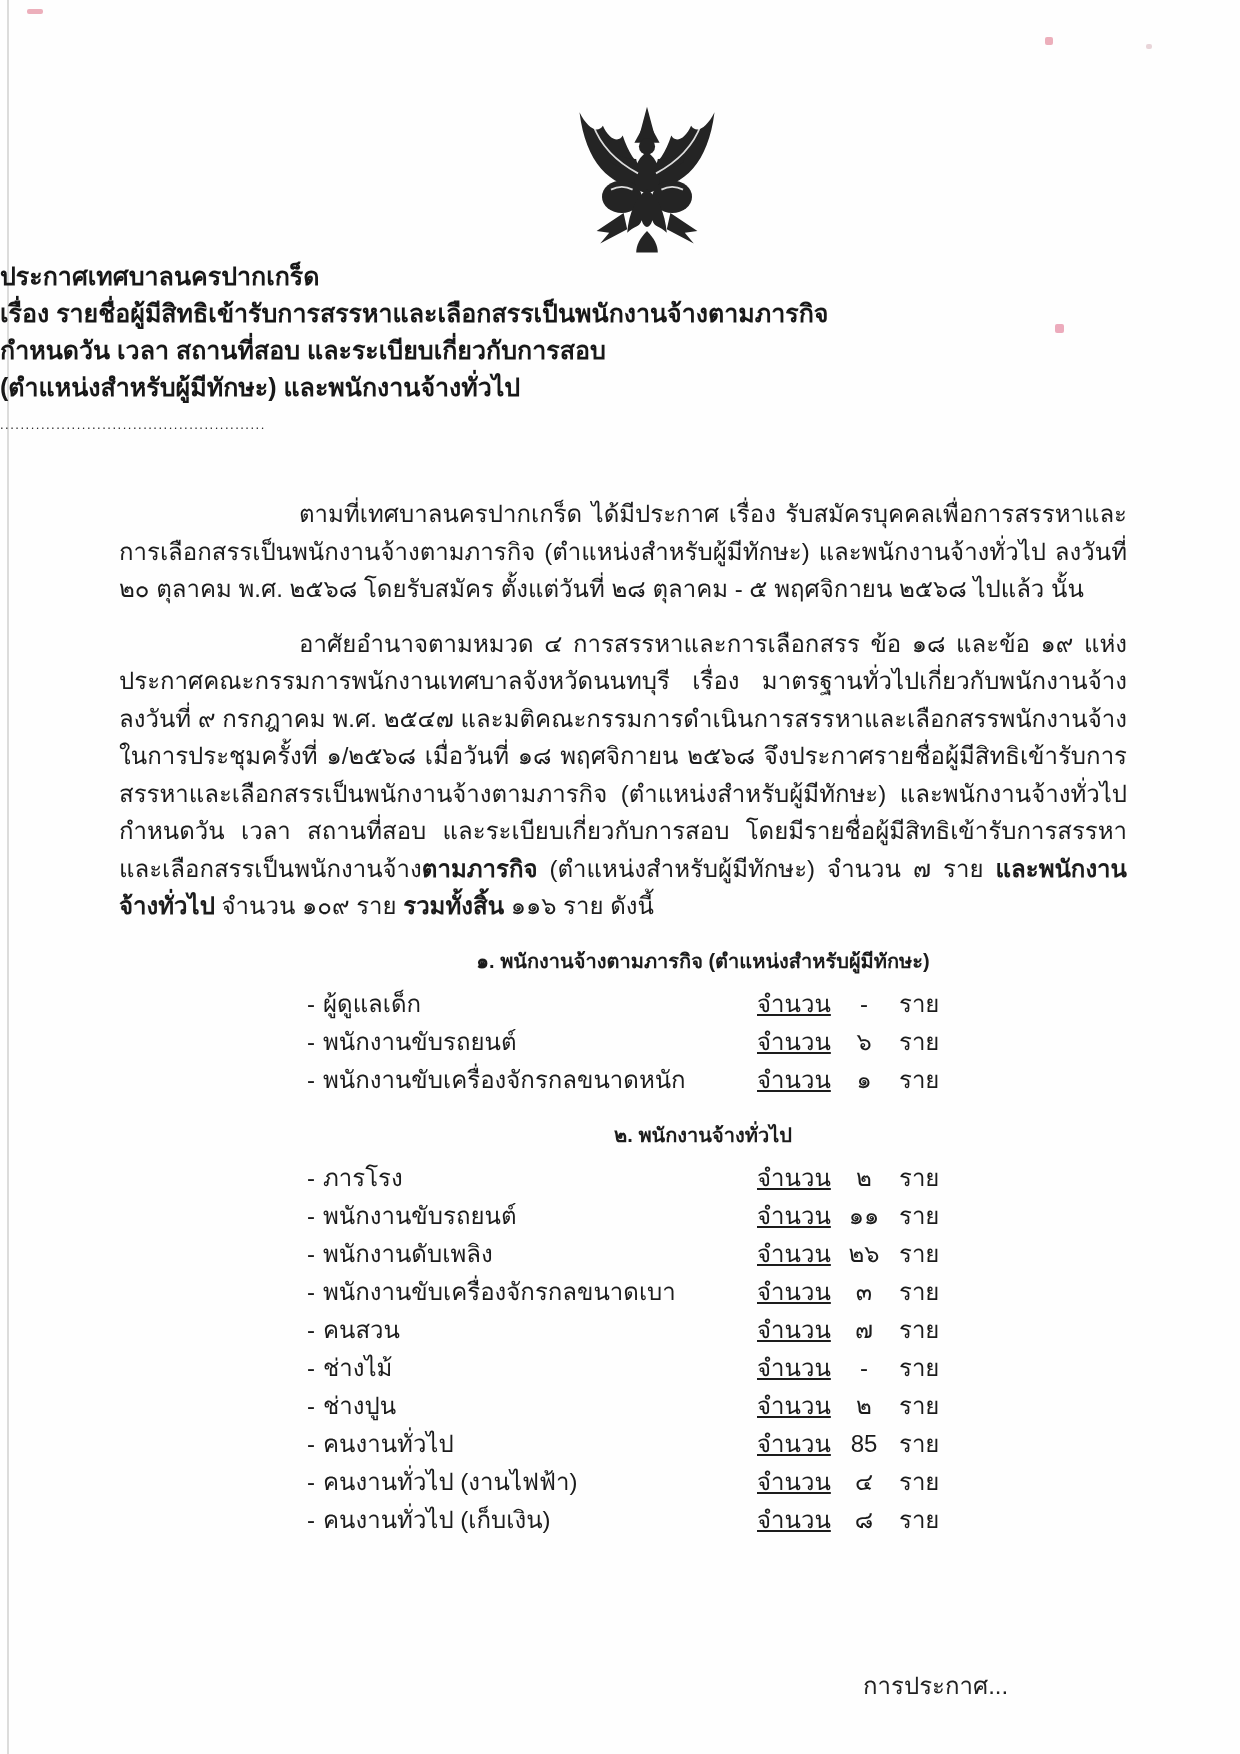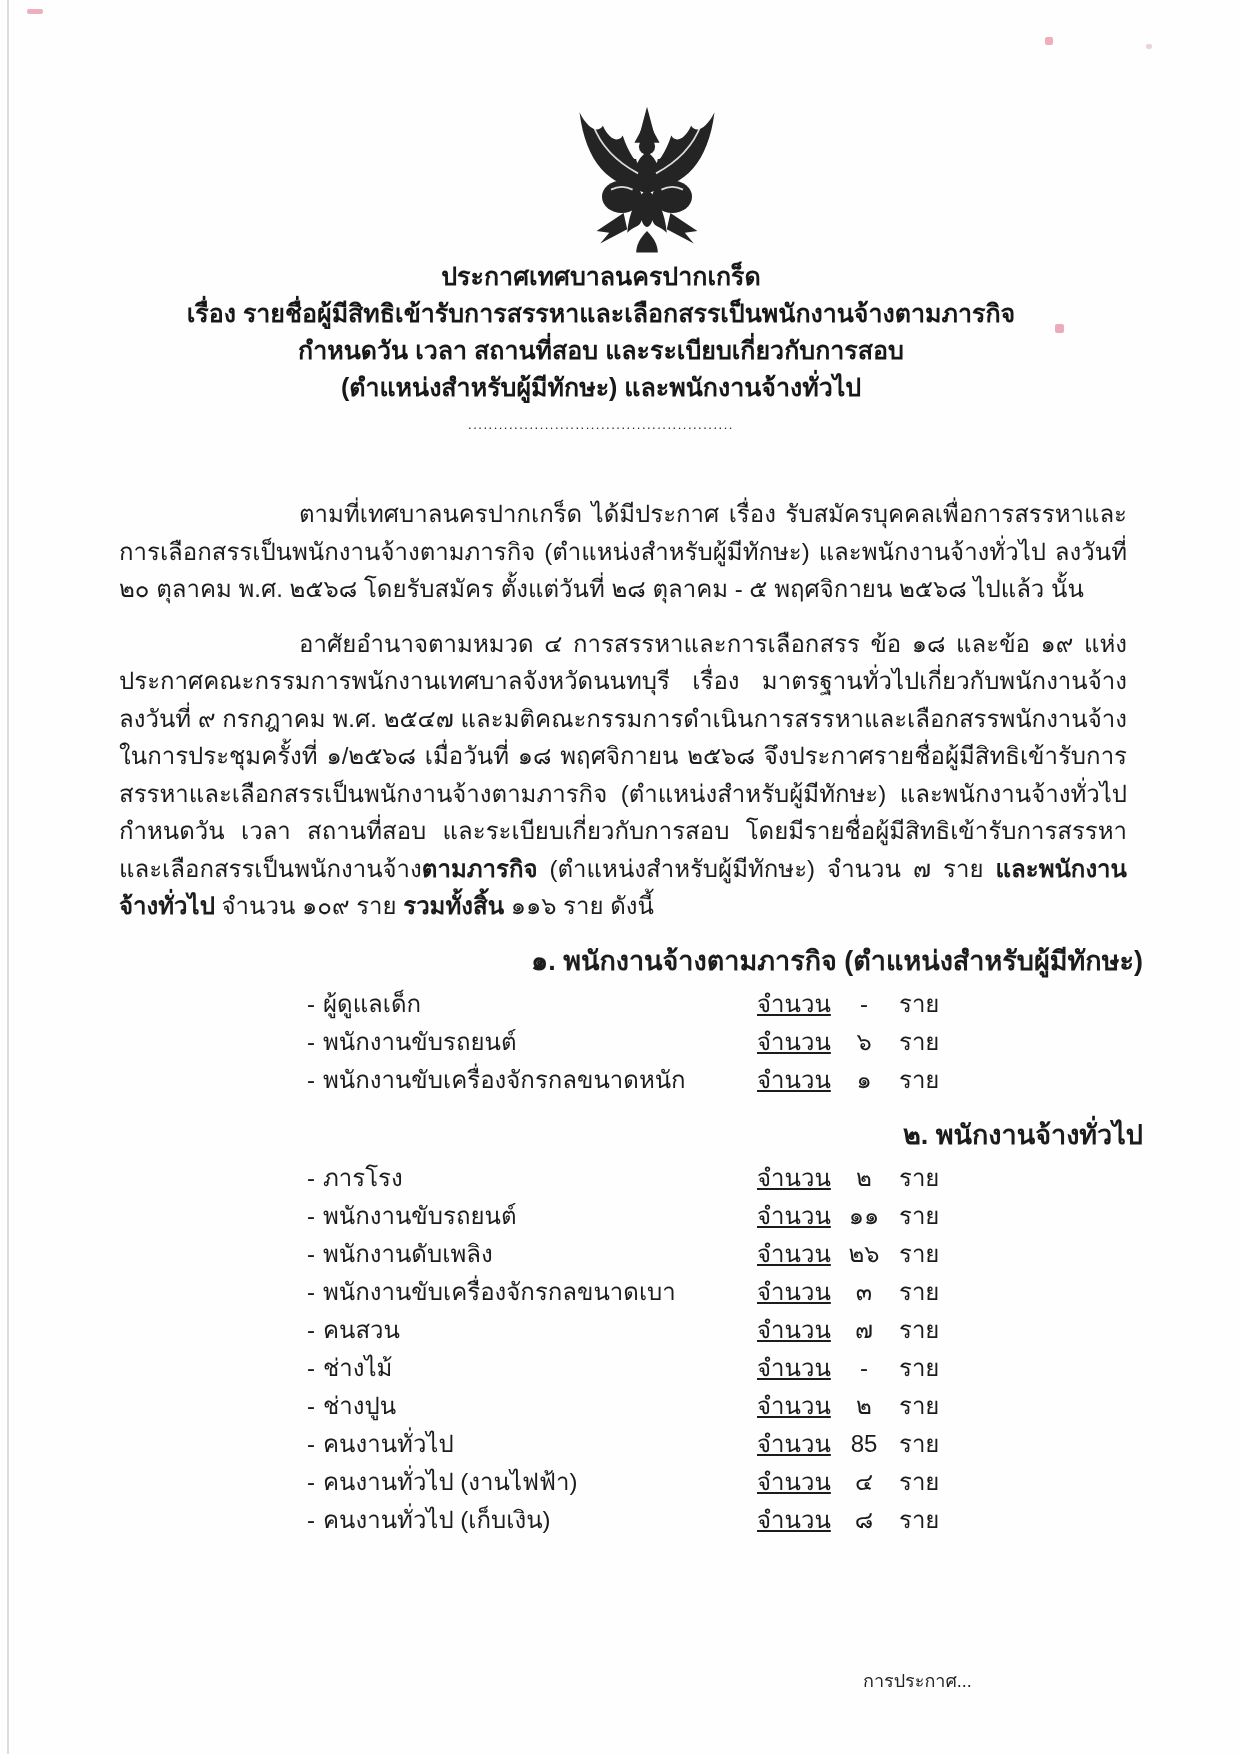--- a/index.html
+++ b/index.html
@@ -19,59 +19,58 @@
   }
   .speck{position:absolute;border-radius:2px;opacity:.6;}
   .speck1{left:27px;top:9px;width:16px;height:5px;background:#e07a8d;}
   .speck2{left:1045px;top:37px;width:8px;height:8px;background:#e07a8d;}
   .speck3{left:1055px;top:324px;width:9px;height:9px;background:#df7390;}
   .speck4{left:1146px;top:44px;width:6px;height:5px;background:#d9b9bf;}
 
   .emblem{position:absolute;left:556px;top:96px;width:182px;height:162px;}
 
   .title-block{
-    position:absolute;top:258px;left:16px;width:1170px;
-    text-align:center;
+    position:absolute;top:258px;left:0;width:1170px;
     font-weight:700;font-size:25px;line-height:37px;
     color:#181818;
   }
   .title-block .line{white-space:nowrap;}
   .dots{
     font-size:13px;letter-spacing:1.5px;font-weight:400;color:#2a2a2a;
     margin-top:12px;line-height:14px;
   }
 
   .body-block{
     position:absolute;top:479px;left:103px;width:1040px;
     font-size:24px;line-height:37.5px;text-align:justify;
     color:#1c1c1c;
   }
   .para{text-indent:180px;margin:16px;}
   .para + .para{margin-top:17px;}
   .b{font-weight:700;}
 
   .section{margin-top:16px;}
   .section-heading{
-    padding-left:160px;font-weight:700;font-size:27px;line-height:40px;
-    margin-bottom:4px;text-align:right;text-indent:0;
+    padding-left:160px;font-weight:700;font-size:20px;line-height:40px;
+    margin-bottom:4px;text-align:center;text-indent:0;
   }
   .item-row{
     display:flex;align-items:baseline;
     padding-left:204px;line-height:38px;font-size:24px;
     text-align:left;
   }
   .item-bullet{width:16px;flex:none;}
   .item-name{width:434px;flex:none;}
   .item-qty-label{width:72px;flex:none;text-decoration:underline;}
   .item-count{width:70px;flex:none;text-align:center;}
   .item-unit{flex:none;}
 
   .footer-note{
     position:absolute;top:1666px;left:863px;
-    font-size:18px;color:#222;
+    font-size:24px;color:#222;
   }
 </style>
 </head>
 <body>
 
 <div class="page">
 
   <div class="scan-edge"></div>
   <div class="speck speck1"></div>
   <div class="speck speck2"></div>

